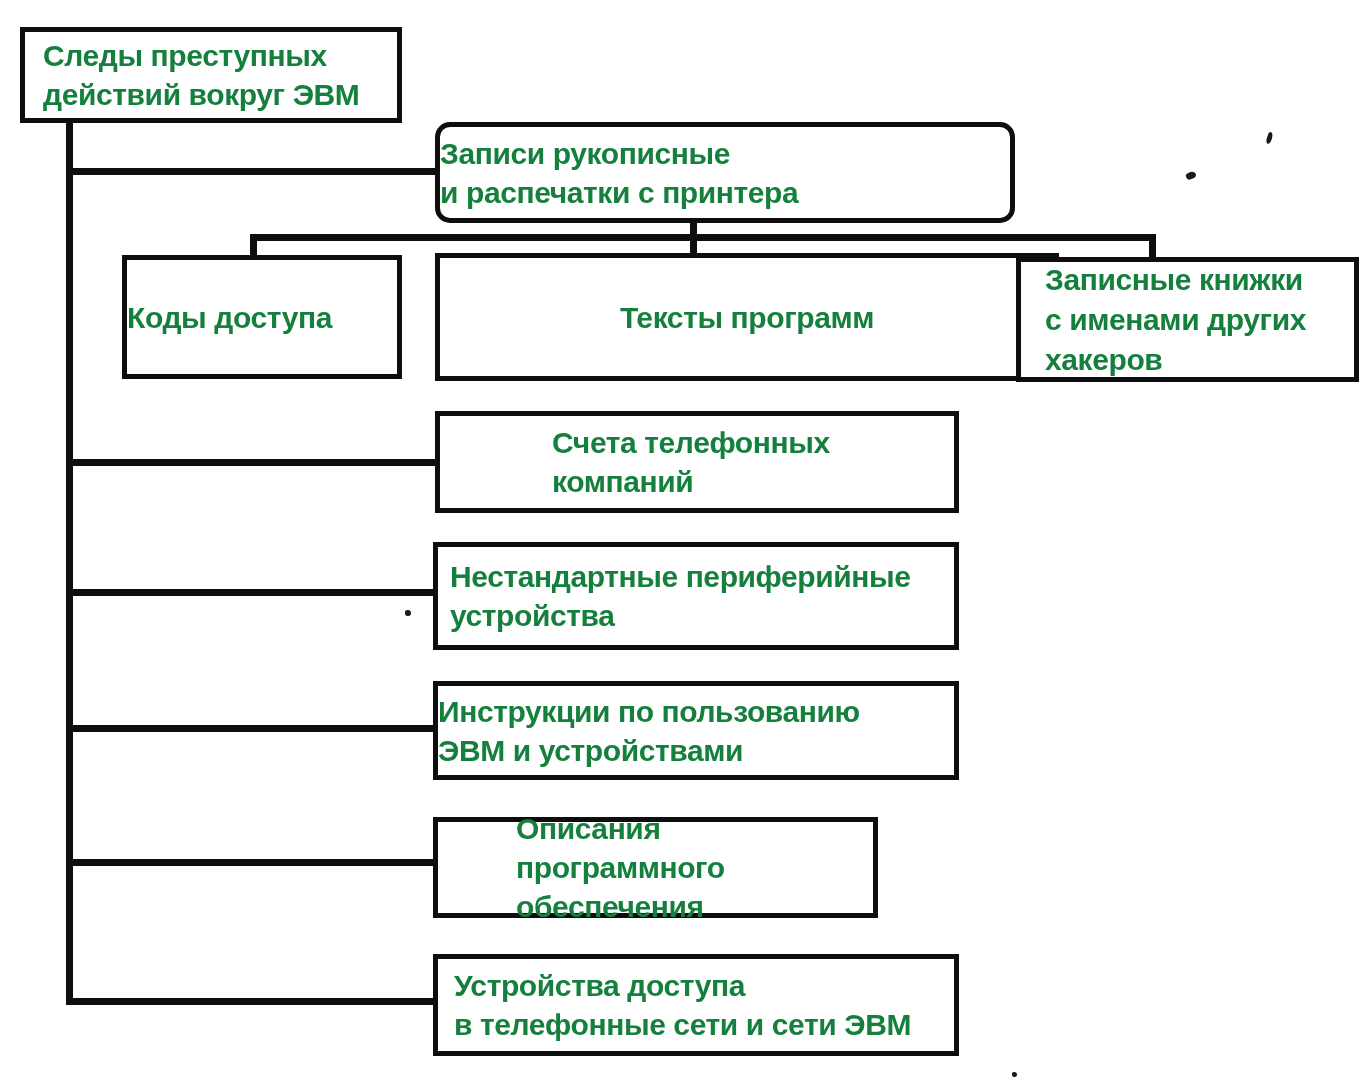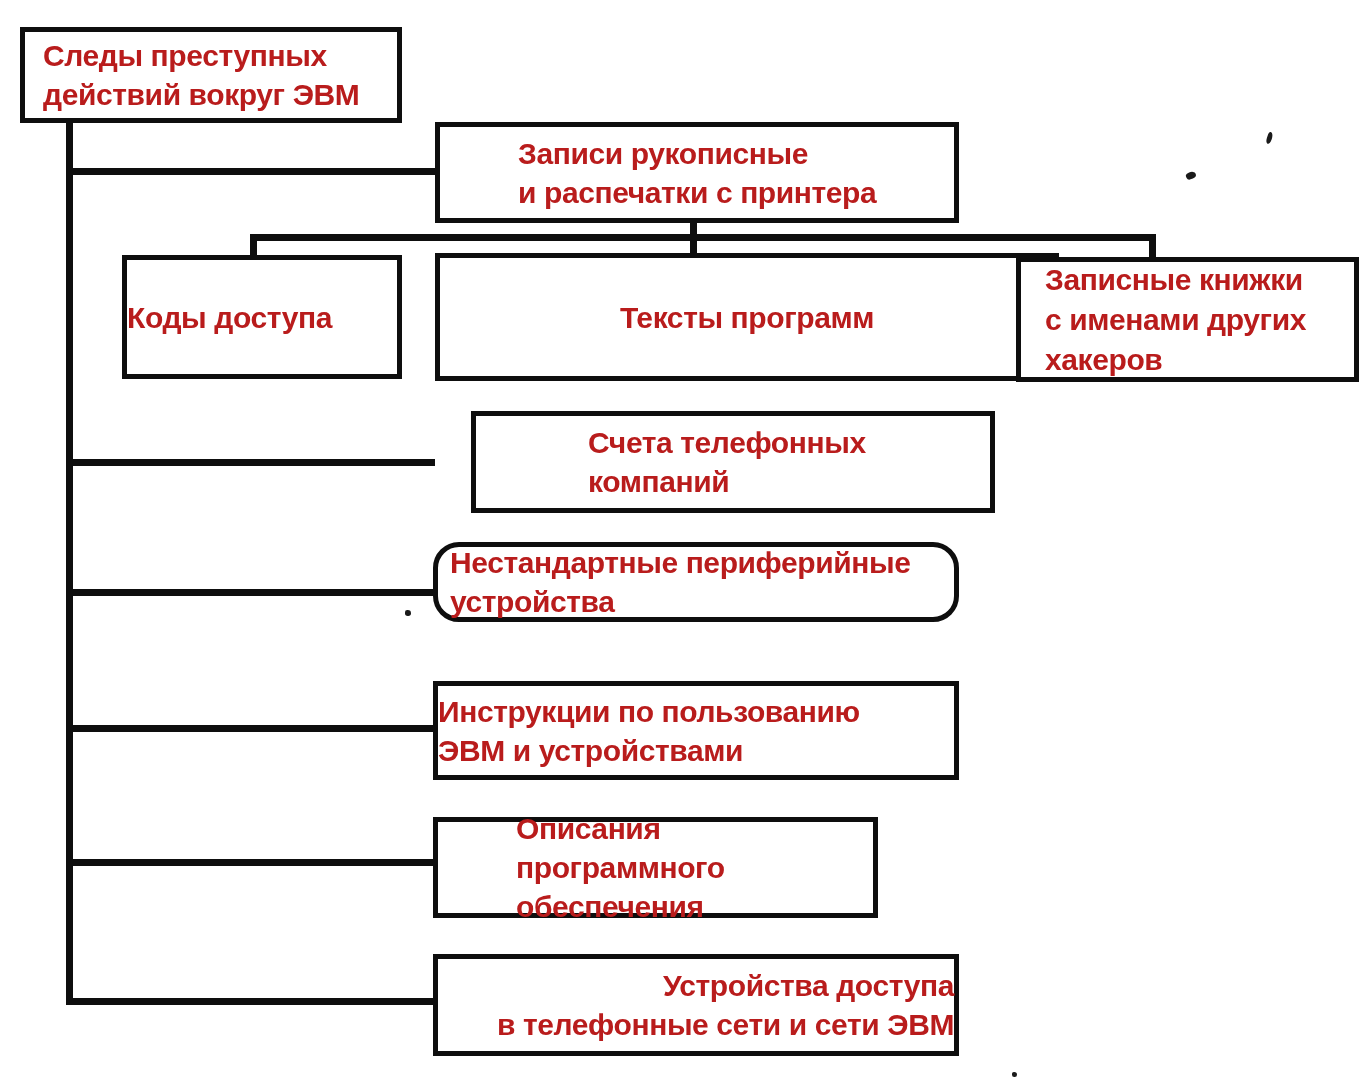--- a/index.html
+++ b/index.html
@@ -1,21 +1,21 @@
 <!DOCTYPE html>
 <html><head>
 <meta charset="utf-8">
 <style>
   html,body{margin:0;padding:0;background:#ffffff;}
   .page{
     position:relative;
     width:1360px;height:1088px;
     background:#ffffff;
     font-family:"Liberation Sans","DejaVu Sans",sans-serif;
-    color:#b91c1c;
+    color:#15803d;
     overflow:hidden;
   }
   .box{
     position:absolute;
     box-sizing:border-box;
     border:5px solid #0e0e0e;
     background:#ffffff;
     display:flex;
     flex-direction:column;
     justify-content:center;
@@ -23,29 +23,29 @@
     font-weight:700;
     line-height:39px;
     letter-spacing:-0.4px;
     white-space:pre-line;
   }
   .line{position:absolute;background:#0e0e0e;}
   .speck{position:absolute;background:#1a1a1a;border-radius:40% 60% 50% 50%;}
 
   
   #n-root       {left:20px;  top:27px;  width:382px; height:96px;  padding-left:18px;}
-  #n-records    {left:435px; top:122px; width:524px; height:101px; padding-left:78px;}
+  #n-records    {left:435px; top:122px; width:580px; height:101px; border-radius:15px;}
   #n-codes      {left:122px; top:255px; width:280px; height:124px; text-align:left;}
   #n-texts      {left:435px; top:253px; width:624px; height:128px; text-align:center;}
   #n-notebooks  {left:985px; top:257px; width:343px; height:125px; padding-left:24px; line-height:40px;margin-left:31px;}
-  #n-bills      {left:435px; top:411px; width:524px; height:102px; padding-left:112px;margin-left:36px;}
-  #n-periph     {left:433px; top:542px; width:526px; height:80px; padding-left:12px;border-radius:26px;}
+  #n-bills      {left:435px; top:411px; width:524px; height:102px; padding-left:112px;}
+  #n-periph     {left:433px; top:542px; width:526px; height:108px; padding-left:12px;}
   #n-instr      {left:433px; top:681px; width:526px; height:99px;  }
   #n-softdocs   {left:433px; top:817px; width:445px; height:101px; padding-left:78px;}
-  #n-accessdev  {left:433px; top:954px; width:526px; height:102px; padding-left:16px;text-align:right;}
+  #n-accessdev  {left:433px; top:954px; width:526px; height:102px; padding-left:16px;}
 
   
   #c-trunk      {left:66px;  top:120px; width:7px;   height:885px;}
   #c-b1         {left:66px;  top:168px; width:369px; height:7px;}
   #c-b2         {left:66px;  top:459px; width:369px; height:7px;}
   #c-b3         {left:66px;  top:589px; width:367px; height:7px;}
   #c-b4         {left:66px;  top:725px; width:367px; height:7px;}
   #c-b5         {left:66px;  top:859px; width:367px; height:7px;}
   #c-b6         {left:66px;  top:998px; width:367px; height:7px;}
   #c-stub       {left:690px; top:221px; width:7px;   height:17px;}

